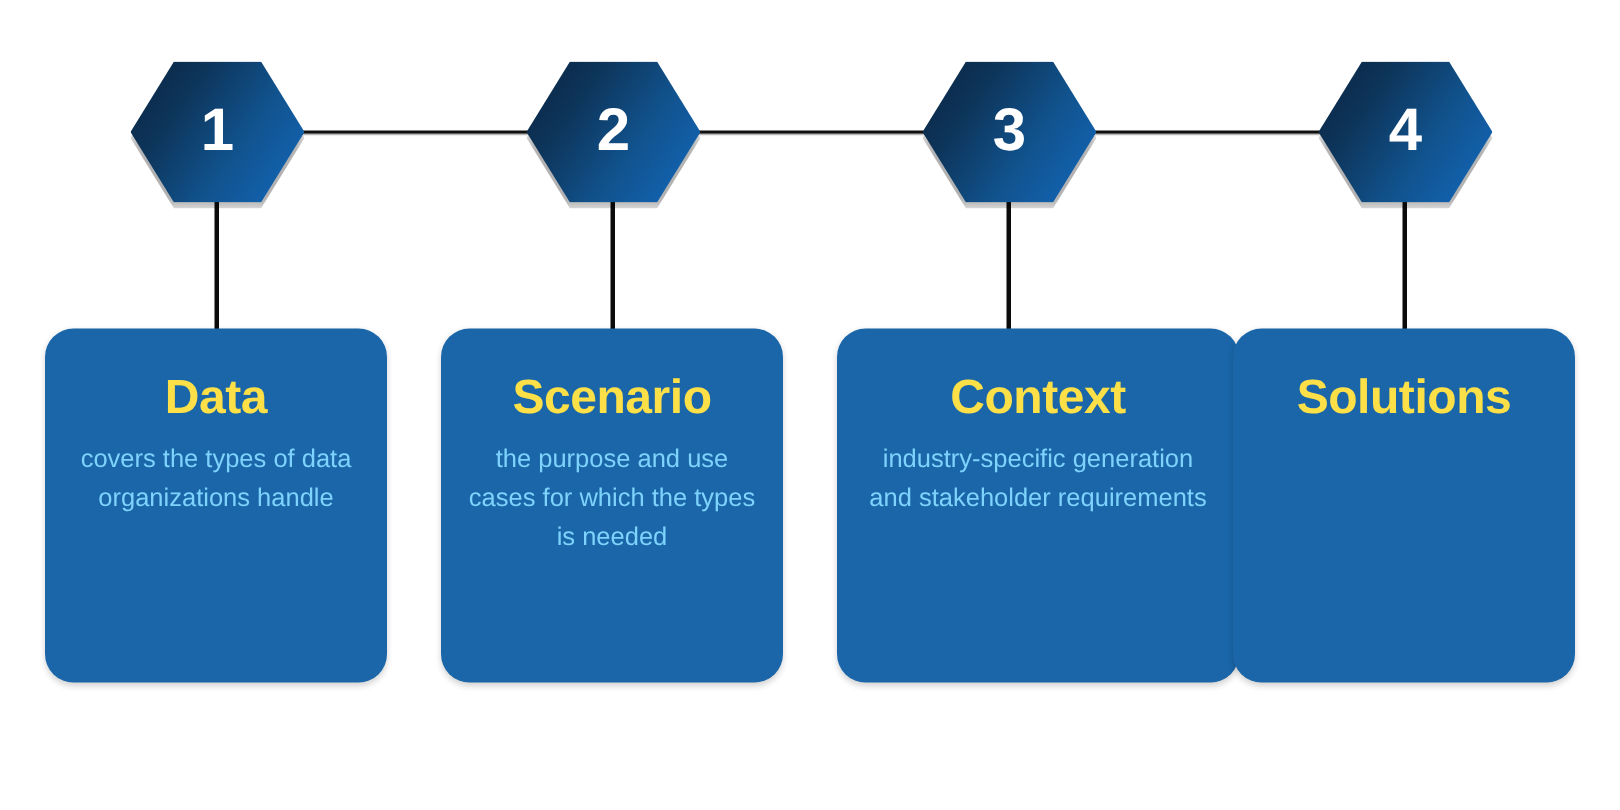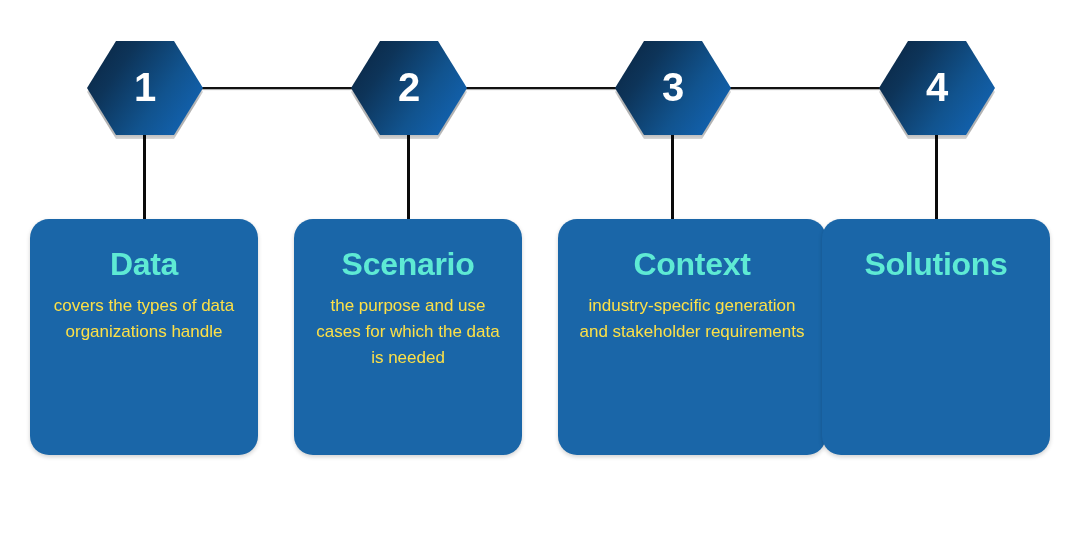--- a/index.html
+++ b/index.html
@@ -74,30 +74,30 @@
     background: #1a66a8;
     border-radius: 19px;
     box-sizing: border-box;
     padding: 14px 12px 10px 12px;
     display: flex;
     flex-direction: column;
     align-items: center;
     box-shadow: 0 2px 4px rgba(0,0,0,0.18);
   }
   .card-title {
-    color: #5eead4;
+    color: #fde047;
     font-size: 32px;
     font-weight: bold;
     line-height: 1.15;
     text-align: center;
     margin: 13px 0 10px 0;
     letter-spacing: -0.3px;
   }
   .card-body {
-    color: #fde047;
+    color: #7dd3fc;
     font-size: 17px;
     line-height: 1.55;
     text-align: center;
     margin: 0;
     padding: 0 2px;
   }
 </style>
 </head>
 <body>
 
@@ -130,21 +130,21 @@
     <span class="hex-num">4</span>
   </div>
 
   <div class="card" style="left:30px; width:228px;">
     <div class="card-title">Data</div>
     <div class="card-body">covers the types of data organizations handle</div>
   </div>
 
   <div class="card" style="left:294px; width:228px;align-items:center;">
     <div class="card-title">Scenario</div>
-    <div class="card-body">the purpose and use cases for which the data is needed</div>
+    <div class="card-body">the purpose and use cases for which the types is needed</div>
   </div>
 
   <div class="card" style="left:558px; width:268px;">
     <div class="card-title">Context</div>
     <div class="card-body">industry-specific generation and stakeholder requirements</div>
   </div>
 
   <div class="card" style="left:822px; width:228px;gap:44px;">
     <div class="card-title">Solutions</div>
   </div>

